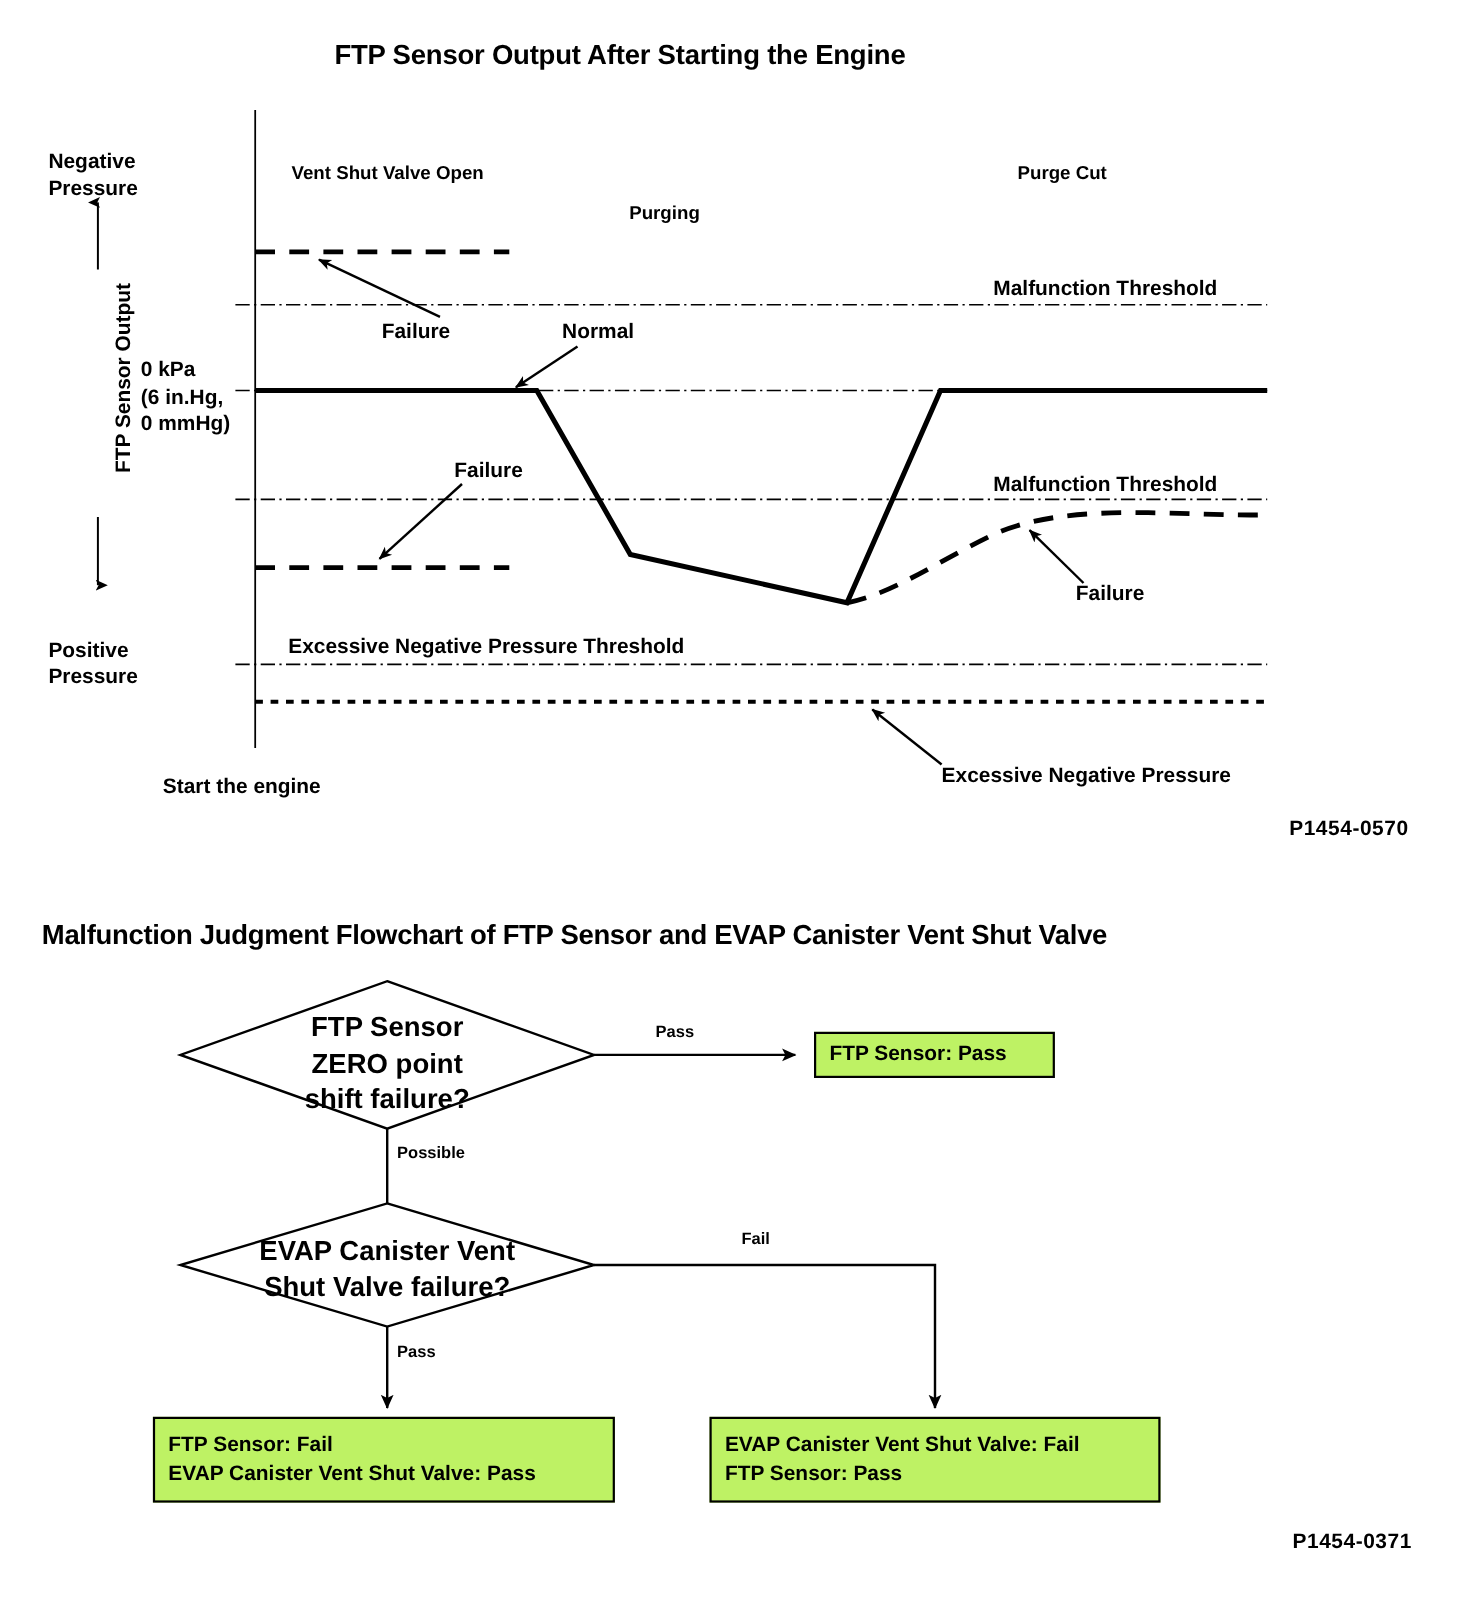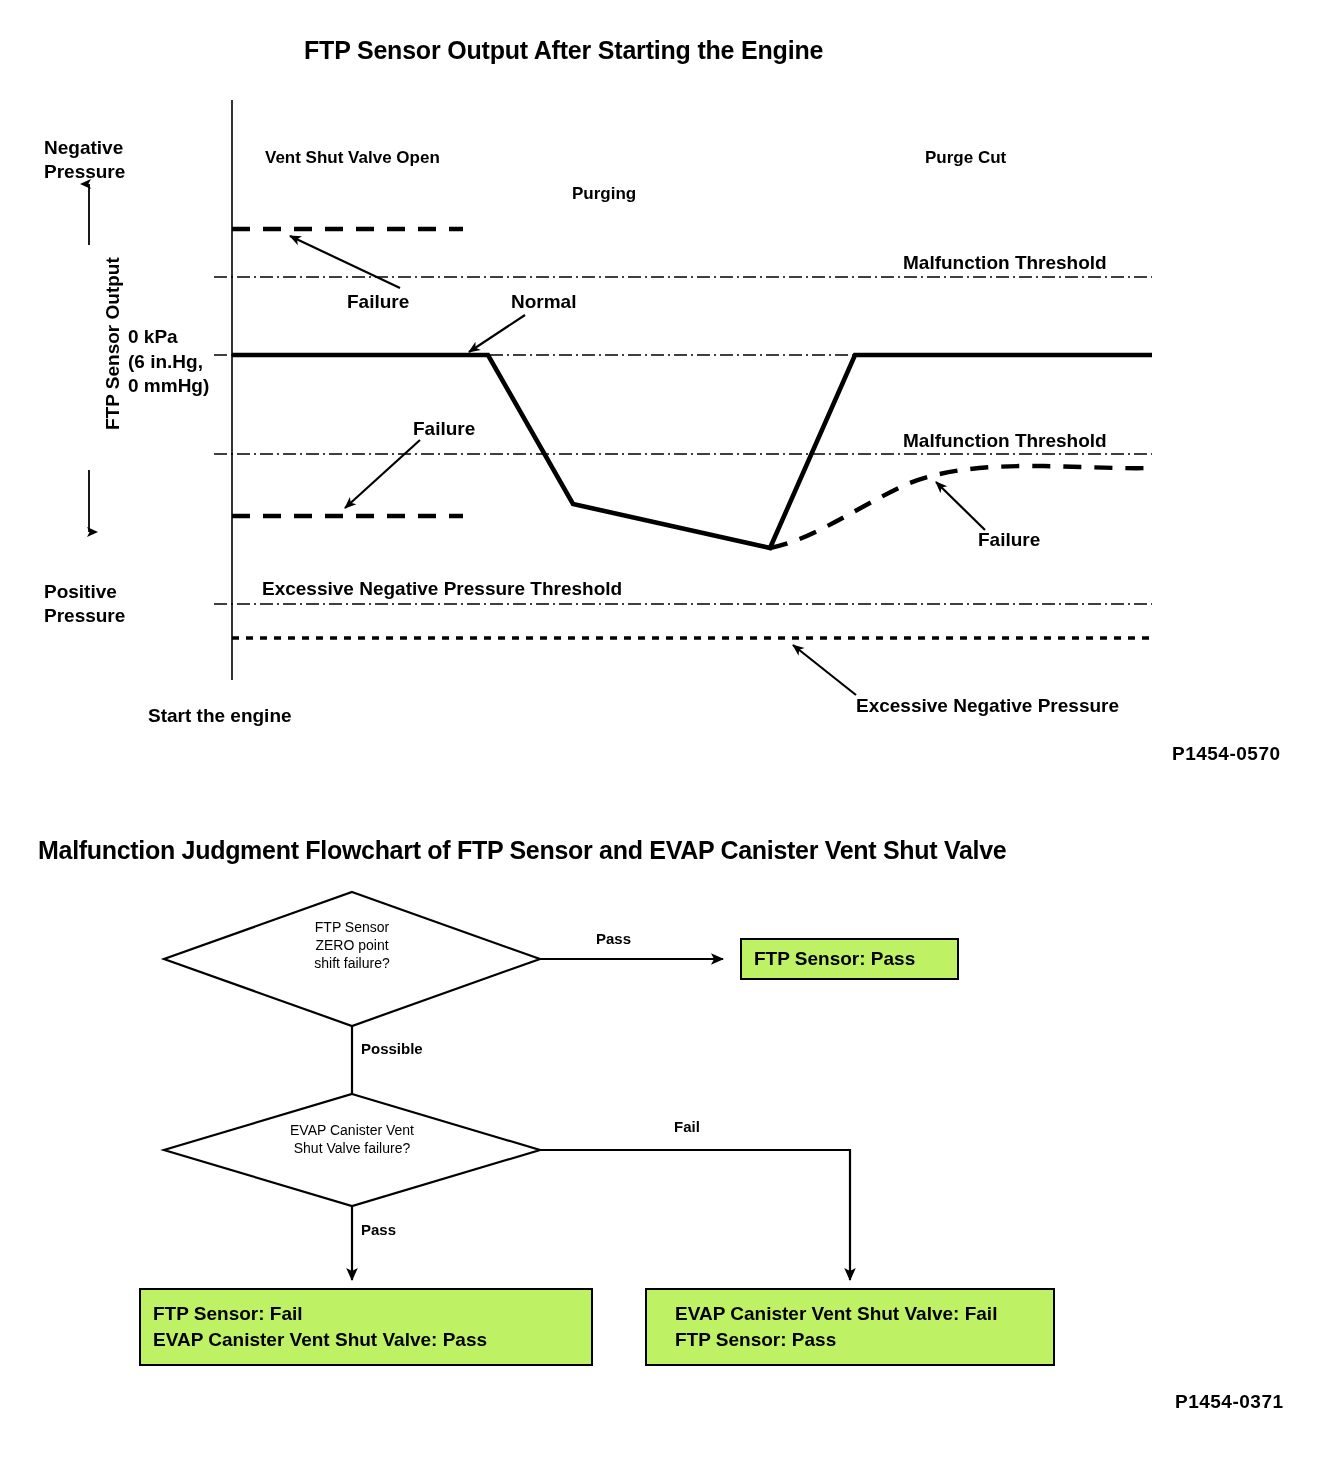--- a/index.html
+++ b/index.html
@@ -32,22 +32,22 @@
 
   #ftp-axis-title {
     font-size:19px;
     transform:rotate(-90deg);
     transform-origin:left top;
     left:102px; top:430px;
   }
 
   
   .diamond-text {
-    position:absolute; text-align:center; font-weight:normal;
-    font-size:14px; line-height:1.30; white-space:pre;
+    position:absolute; text-align:center; font-weight:bold;
+    font-size:25px; line-height:1.30; white-space:pre;
   }
   .box {
     position:absolute; border:2px solid #000; background:#bef264;
     display:flex; align-items:center;
   }
   .box-text {
     font-weight:bold; font-size:19px; line-height:1.35;
     white-space:pre; padding-left:12px;
   }
   .branch-lbl { font-size:15px; }
@@ -169,23 +169,23 @@
 
 <div class="t branch-lbl" style="left:361px; top:1040px;">Possible</div>
 
 <div class="diamond-text" style="left:172px; top:1121px; width:360px;">EVAP Canister Vent
 Shut Valve failure?</div>
 
 <div class="t branch-lbl" style="left:674px; top:1118px;">Fail</div>
 
 <div class="t branch-lbl" style="left:361px; top:1221px;">Pass</div>
 
-<div class="box" style="left:139px; top:1288px; width:454px; height:78px;">
+<div class="box" style="left:139px; top:1288px; width:420px; height:78px;">
   <span class="box-text">FTP Sensor: Fail
 EVAP Canister Vent Shut Valve: Pass</span>
 </div>
 
-<div class="box" style="left:645px; top:1288px; width:410px; height:78px;padding-left:16px;">
+<div class="box" style="left:645px; top:1288px; width:410px; height:78px;">
   <span class="box-text">EVAP Canister Vent Shut Valve: Fail
 FTP Sensor: Pass</span>
 </div>
 
 <div class="t figcode" style="left:1175px; top:1391px;">P1454-0371</div>
 
 </body></html>

